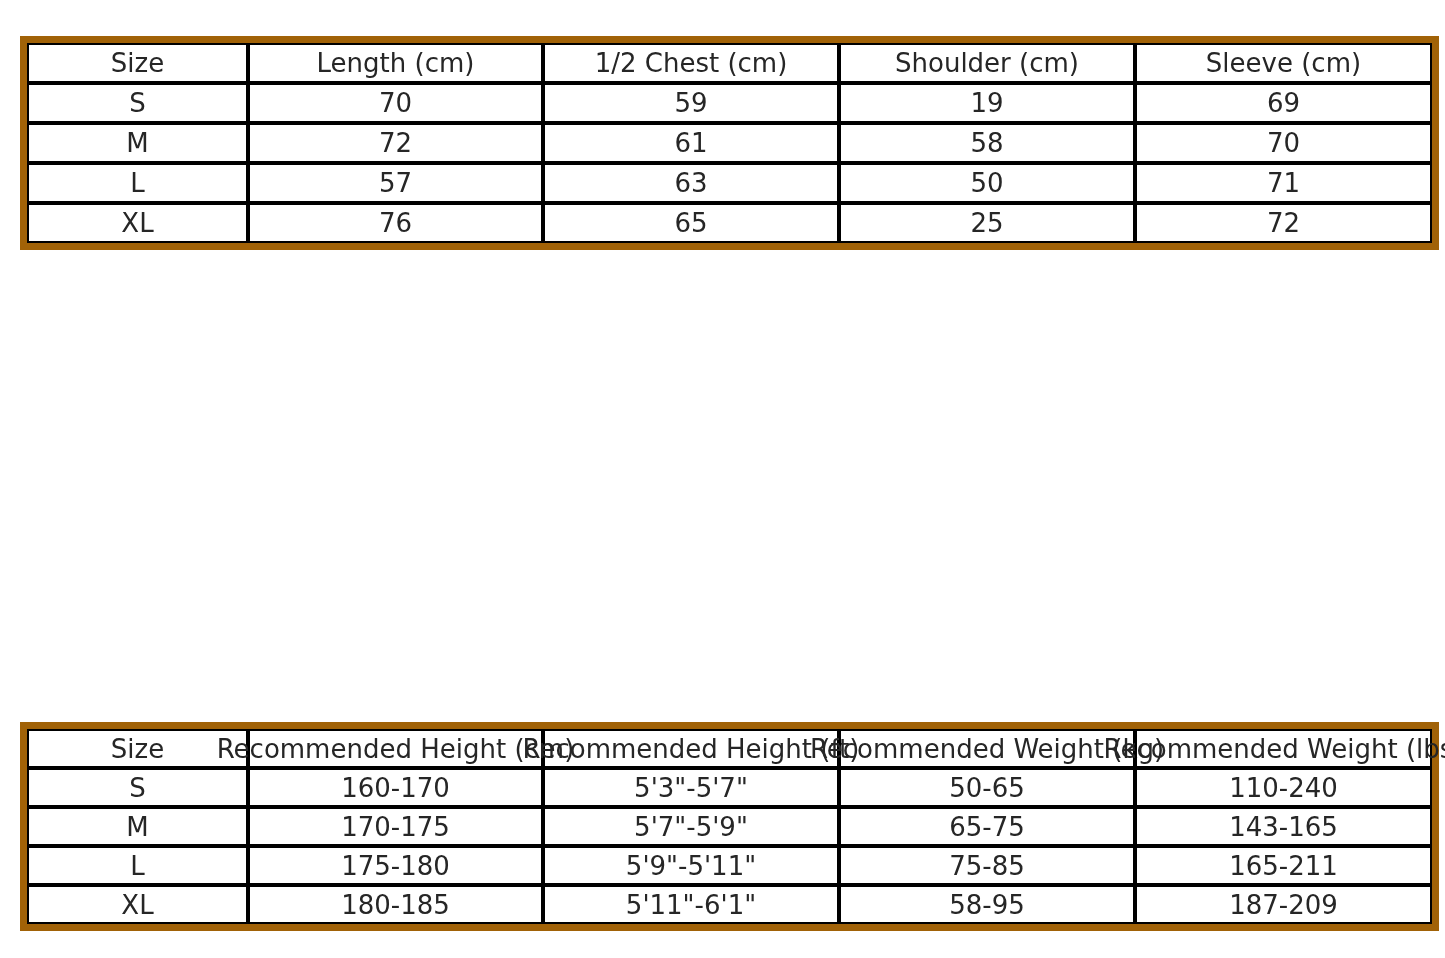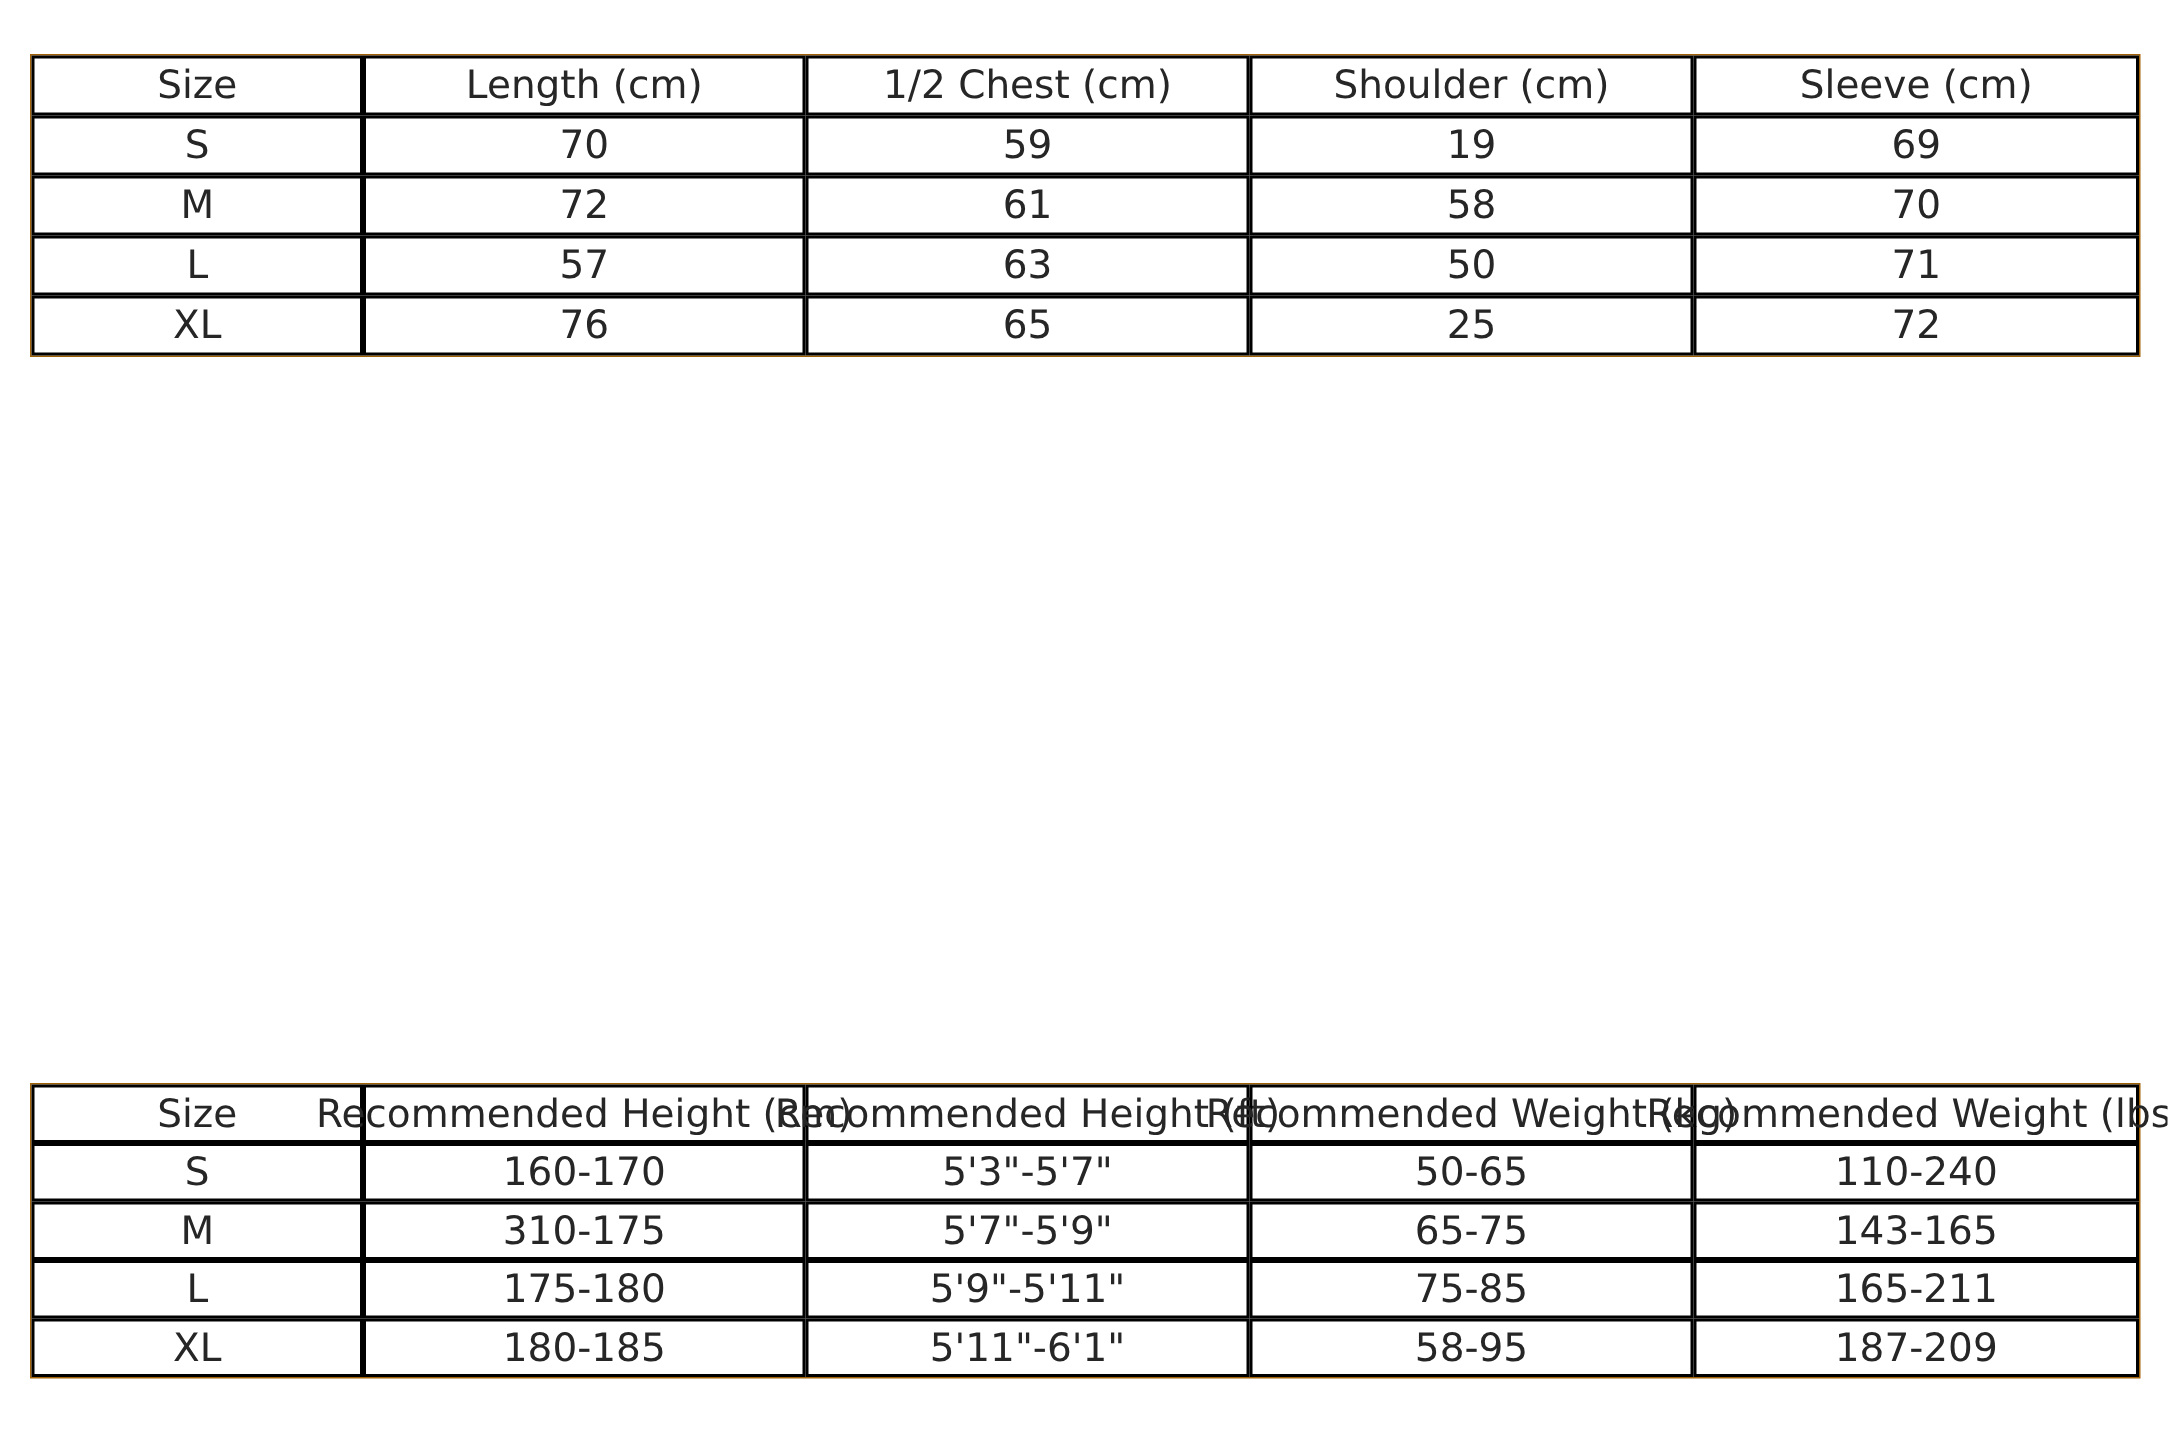--- a/index.html
+++ b/index.html
@@ -11,21 +11,21 @@
     background: #ffffff;
     overflow: hidden;
     font-family: "DejaVu Sans", sans-serif;
     color: #262626;
   }
   table.size-table {
     position: absolute;
     border-collapse: separate;
     border-spacing: 0;
     table-layout: fixed;
-    border: 1px solid #a16207;
+    border: 7px solid #a16207;
   }
   #table-top    { left: 20px; top: 36px;  width: 1405px; }
   #table-bottom { left: 20px; top: 722px; width: 1405px; }
   .size-table th, .size-table td {
     border: 2px solid #000000;
     padding: 0;
     margin: 0;
     text-align: center;
     vertical-align: middle;
     font-size: 26px;
@@ -128,21 +128,21 @@
   <tbody>
     <tr>
       <td>S</td>
       <td>160-170</td>
       <td>5'3"-5'7"</td>
       <td>50-65</td>
       <td>110-240</td>
     </tr>
     <tr>
       <td>M</td>
-      <td>310-175</td>
+      <td>170-175</td>
       <td>5'7"-5'9"</td>
       <td>65-75</td>
       <td>143-165</td>
     </tr>
     <tr>
       <td>L</td>
       <td>175-180</td>
       <td>5'9"-5'11"</td>
       <td>75-85</td>
       <td>165-211</td>

